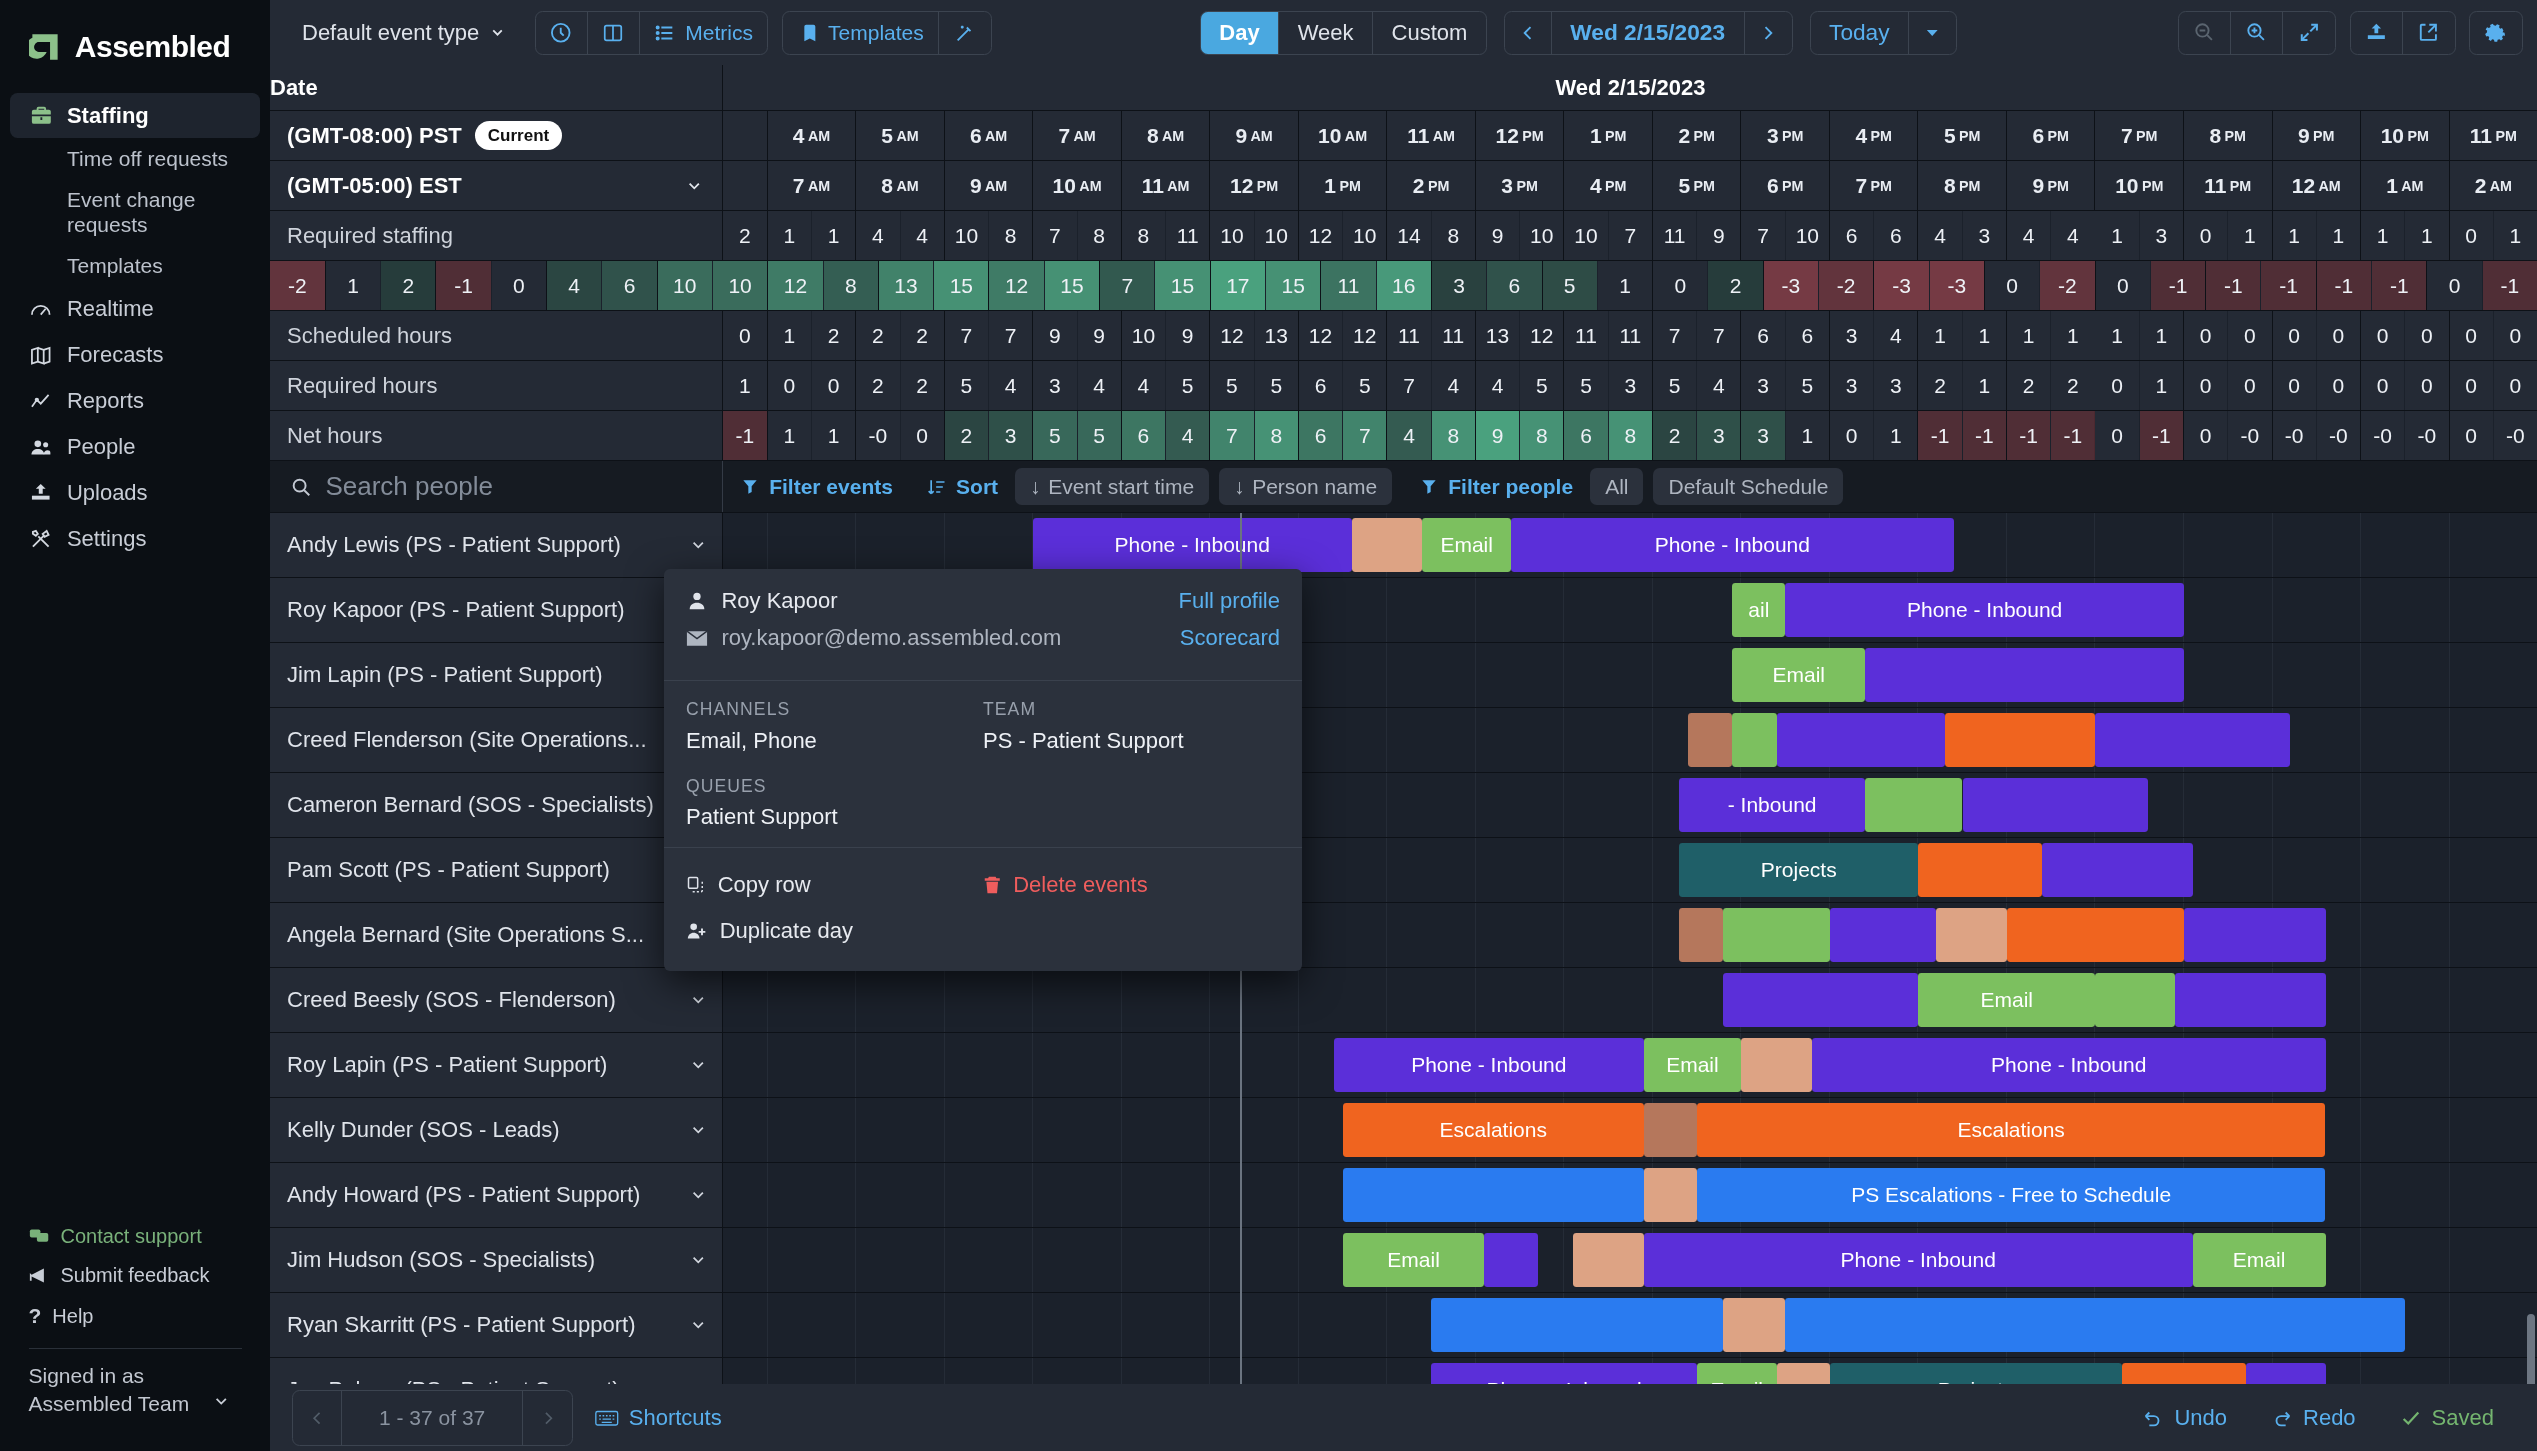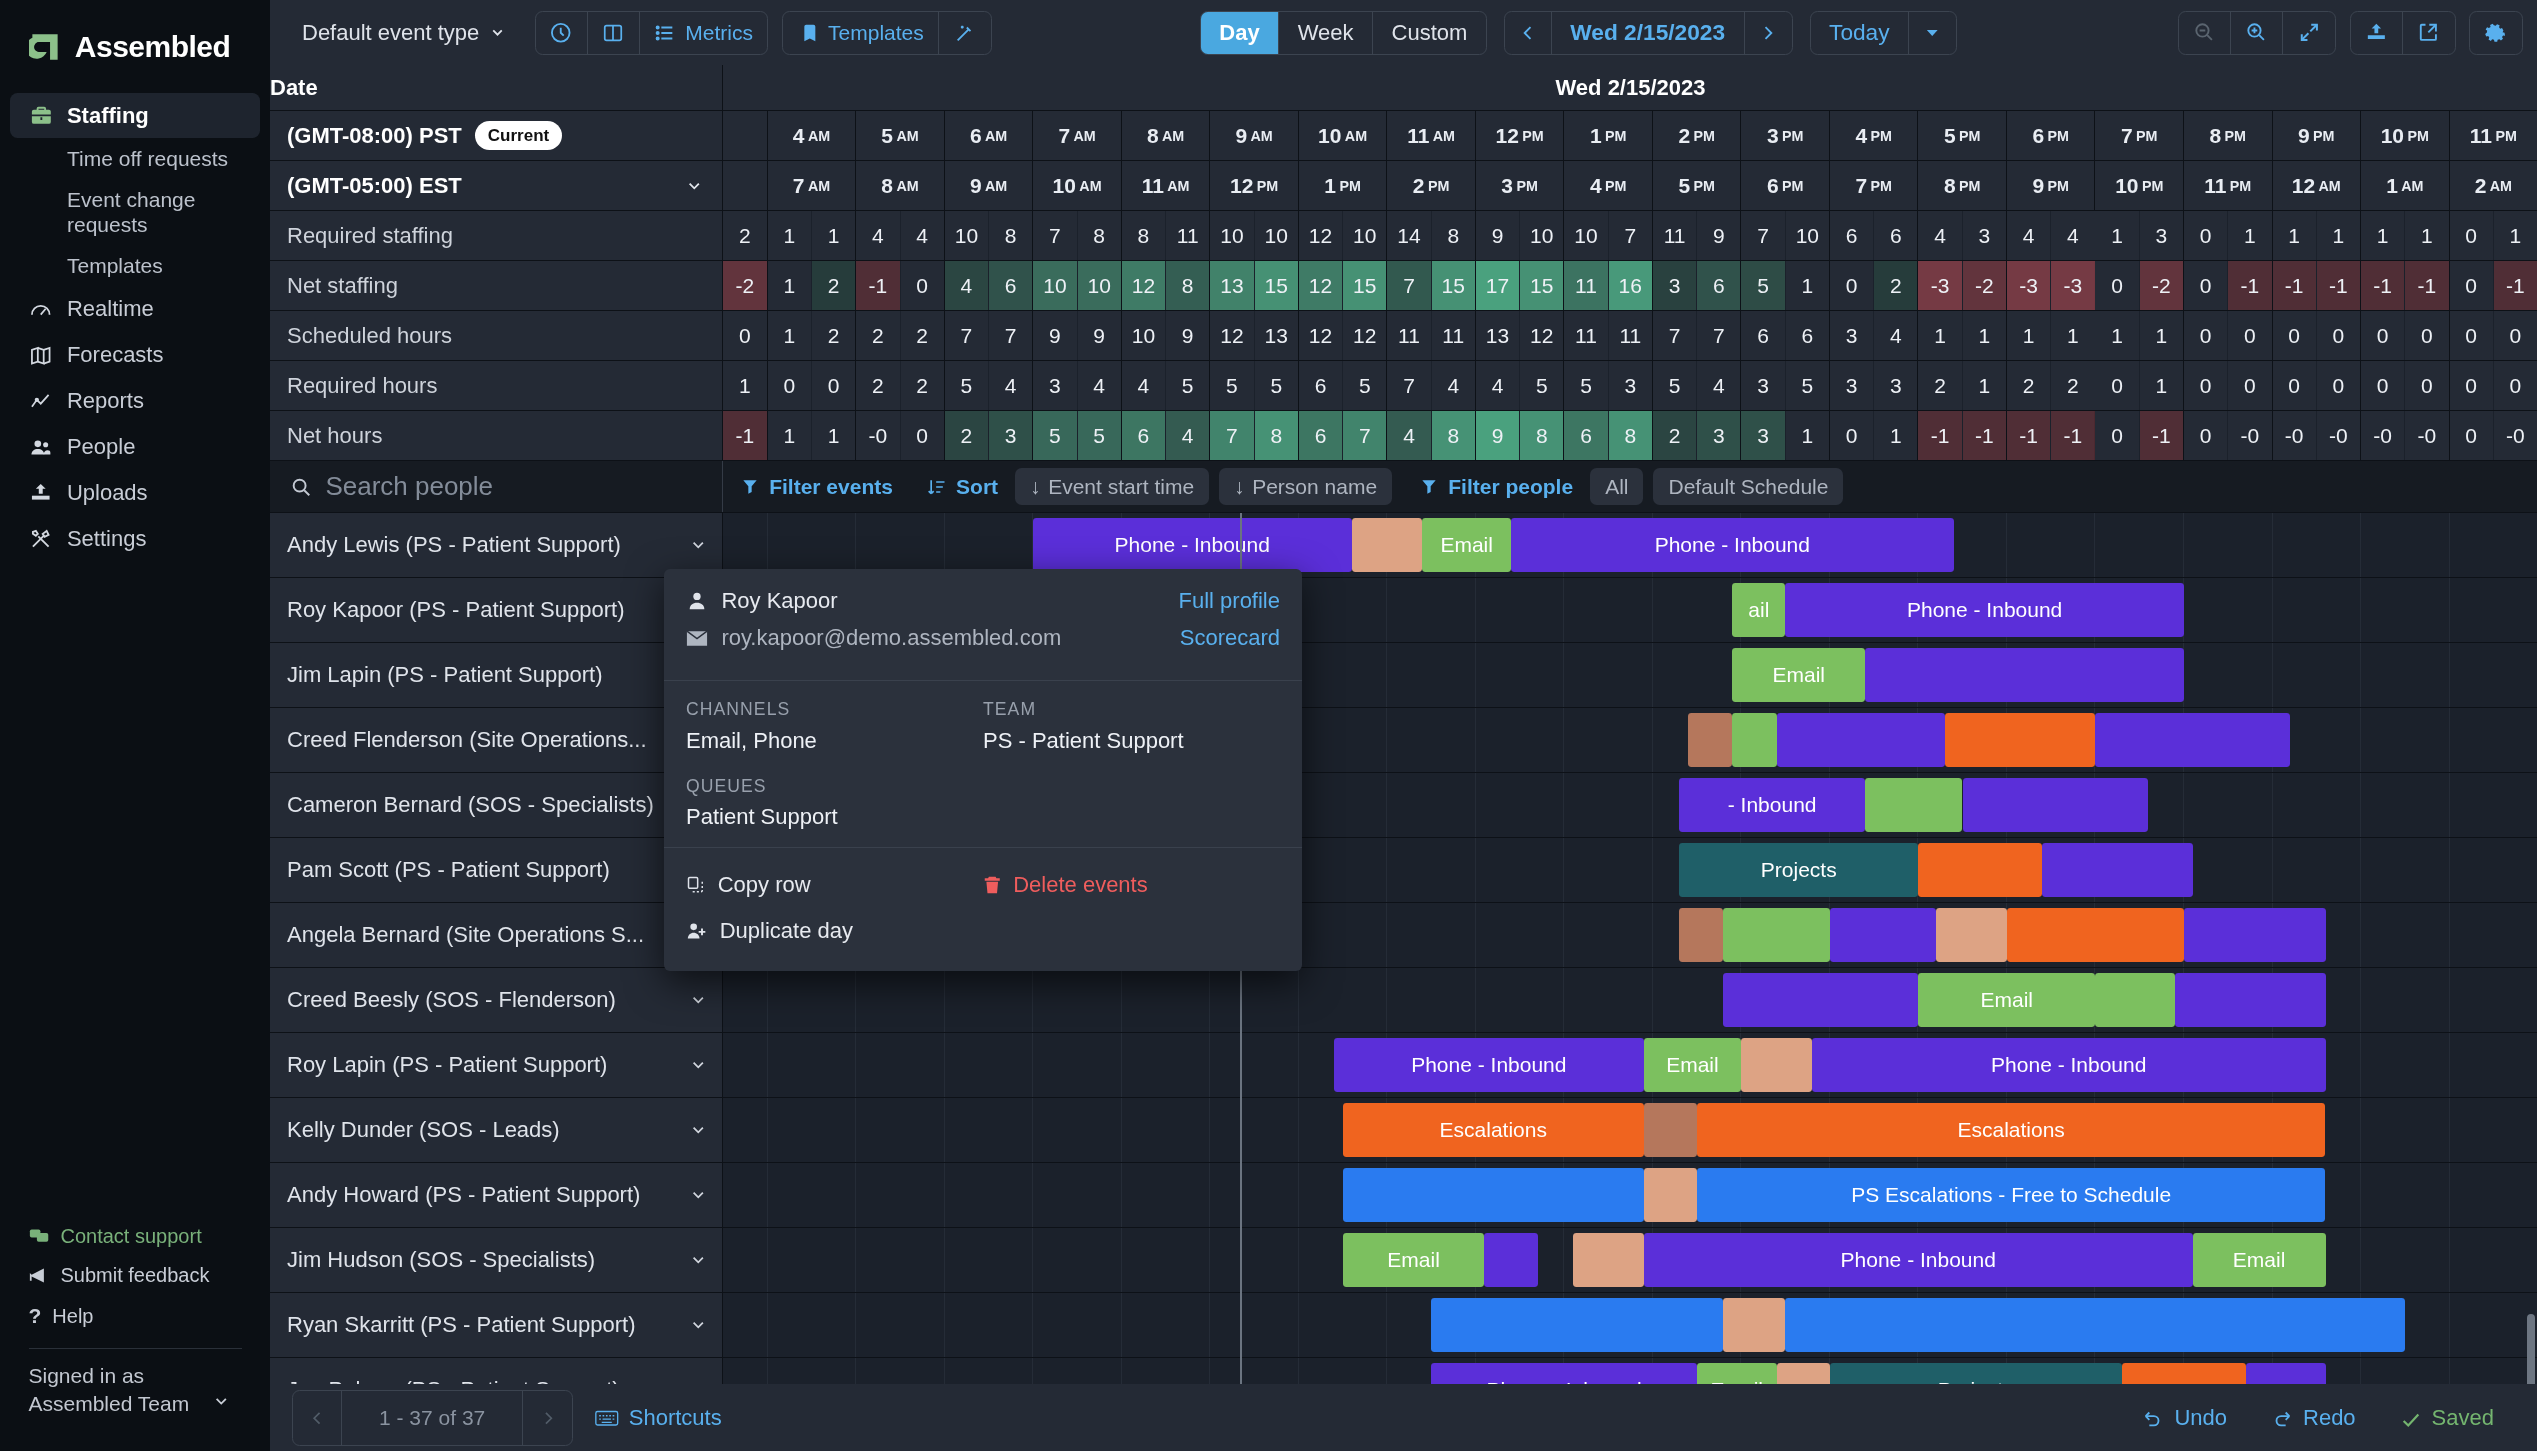--- a/index.html
+++ b/index.html
@@ -148,21 +148,21 @@
   .pu-acts .halfc { width:50%; }
 
   
   #status { height:68px; flex:0 0 68px; background:#242a35; display:flex; align-items:center; padding:0 22px; gap:0; }
   .pager { display:flex; align-items:center; border:0.8px solid #3c4450; border-radius:7.6px; height:56px; overflow:hidden; }
   .pager .pg { height:100%; display:flex; align-items:center; justify-content:center; border-right:0.8px solid #3c4450; color:#59b0ee; font-size:22.7px; cursor:pointer; }
   .pager .pg:last-child { border-right:none; }
   .pager .pa { width:49px; color:#515c68; }
   .pager .pn { padding:0 37px; font-size:21px; color:#8a93a0; }
   .sbtn { display:flex; align-items:center; gap:10px; font-size:22px; color:#59b0ee; padding:0 22px; cursor:pointer; }
-  .sbtn.ok { color:#74b56f;align-items:flex-end; }
+  .sbtn.ok { color:#74b56f; }
   svg { display:block; }
 </style>
 </head>
 <body>
 
 <div id="app">
 
   <div id="sidebar">
     <div class="brand">
       <div class="brand-mark">
@@ -722,21 +722,20 @@
                 <div class="vcell" style="">1</div>
                 <div class="vcell" style="">1</div>
               </div>
               <div class="hourgrp">
                 <div class="vcell" style="">0</div>
                 <div class="vcell" style="">1</div>
               </div>
             </div>
           </div>
           <div class="mrow">
-            <div class="mlabel">Net staffing</div>
             <div class="mcells">
               <div class="hourgrp part">
                 <div class="vcell" style="background:rgba(150,70,80,0.6)">-2</div>
               </div>
               <div class="hourgrp">
                 <div class="vcell" style="">1</div>
                 <div class="vcell" style="background:rgba(88,155,132,0.2529411764705882)">2</div>
               </div>
               <div class="hourgrp">
                 <div class="vcell" style="background:rgba(150,70,80,0.44999999999999996)">-1</div>

